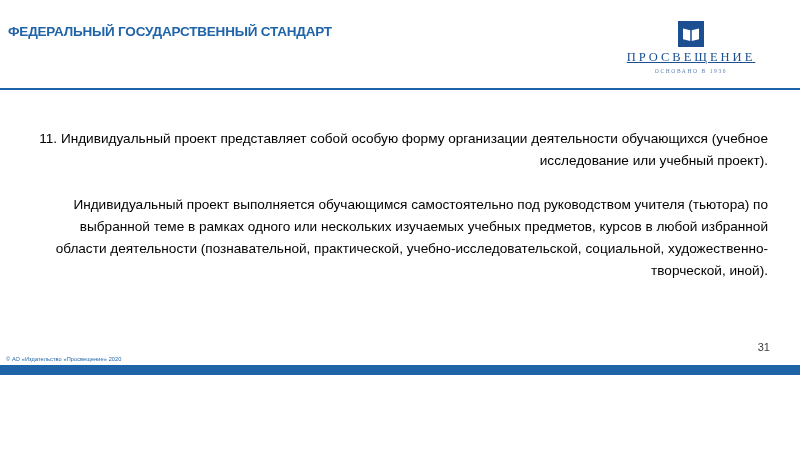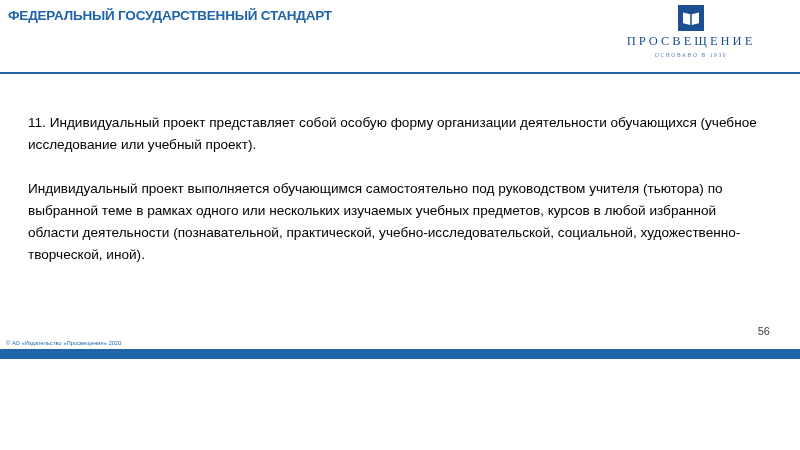--- a/index.html
+++ b/index.html
@@ -14,20 +14,21 @@
     overflow: hidden;
     position: relative;
   }
 
   .slide {
     position: relative;
     width: 800px;
     height: 359px;
     background: #ffffff;
     box-sizing: border-box;
+    margin-top: 16px;
   }
 
   
   .header {
     position: absolute;
     left: 0;
     top: 0;
     width: 800px;
     height: 72px;
   }
@@ -75,20 +76,21 @@
     position: relative;
   }
   .logo-mark svg { display: block; }
   .logo-name {
     margin-top: 3px;
     color: #1b4f91;
     font-size: 12.5px;
     letter-spacing: 3px;
     font-family: "Liberation Serif", serif;
     white-space: nowrap;
+    text-decoration: underline;
   }
   .logo-sub {
     margin-top: 3px;
     color: #5b7fae;
     font-size: 5.5px;
     letter-spacing: 1.6px;
     font-family: "Liberation Serif", serif;
     white-space: nowrap;
   }
 
@@ -97,21 +99,21 @@
     position: absolute;
     left: 28px;
     top: 112px;
     width: 740px;
   }
   .para {
     color: #000000;
     font-size: 13.6px;
     line-height: 22px;
     margin: 0 0 22px 0;
-    text-align: left;
+    text-align: right;
   }
   .para:last-child { margin-bottom: 0; }
 
   
   .footer-bar {
     position: absolute;
     left: 0;
     bottom: 0;
     width: 800px;
     height: 10px;
@@ -158,17 +160,17 @@
     </div>
   </div>
 
   <div class="header-rule"></div>
 
   <div class="content">
     <p class="para">11. Индивидуальный проект представляет собой особую форму организации деятельности обучающихся (учебное исследование или учебный проект).</p>
     <p class="para">Индивидуальный проект выполняется обучающимся самостоятельно под руководством учителя (тьютора) по выбранной теме в рамках одного или нескольких изучаемых учебных предметов, курсов в любой избранной области деятельности (познавательной, практической, учебно-исследовательской, социальной, художественно-творческой, иной).</p>
   </div>
 
-  <div class="page-number">56</div>
+  <div class="page-number">31</div>
   <div class="copyright">© АО «Издательство «Просвещение» 2020</div>
   <div class="footer-bar"></div>
 
 </div>
 
 </body></html>

